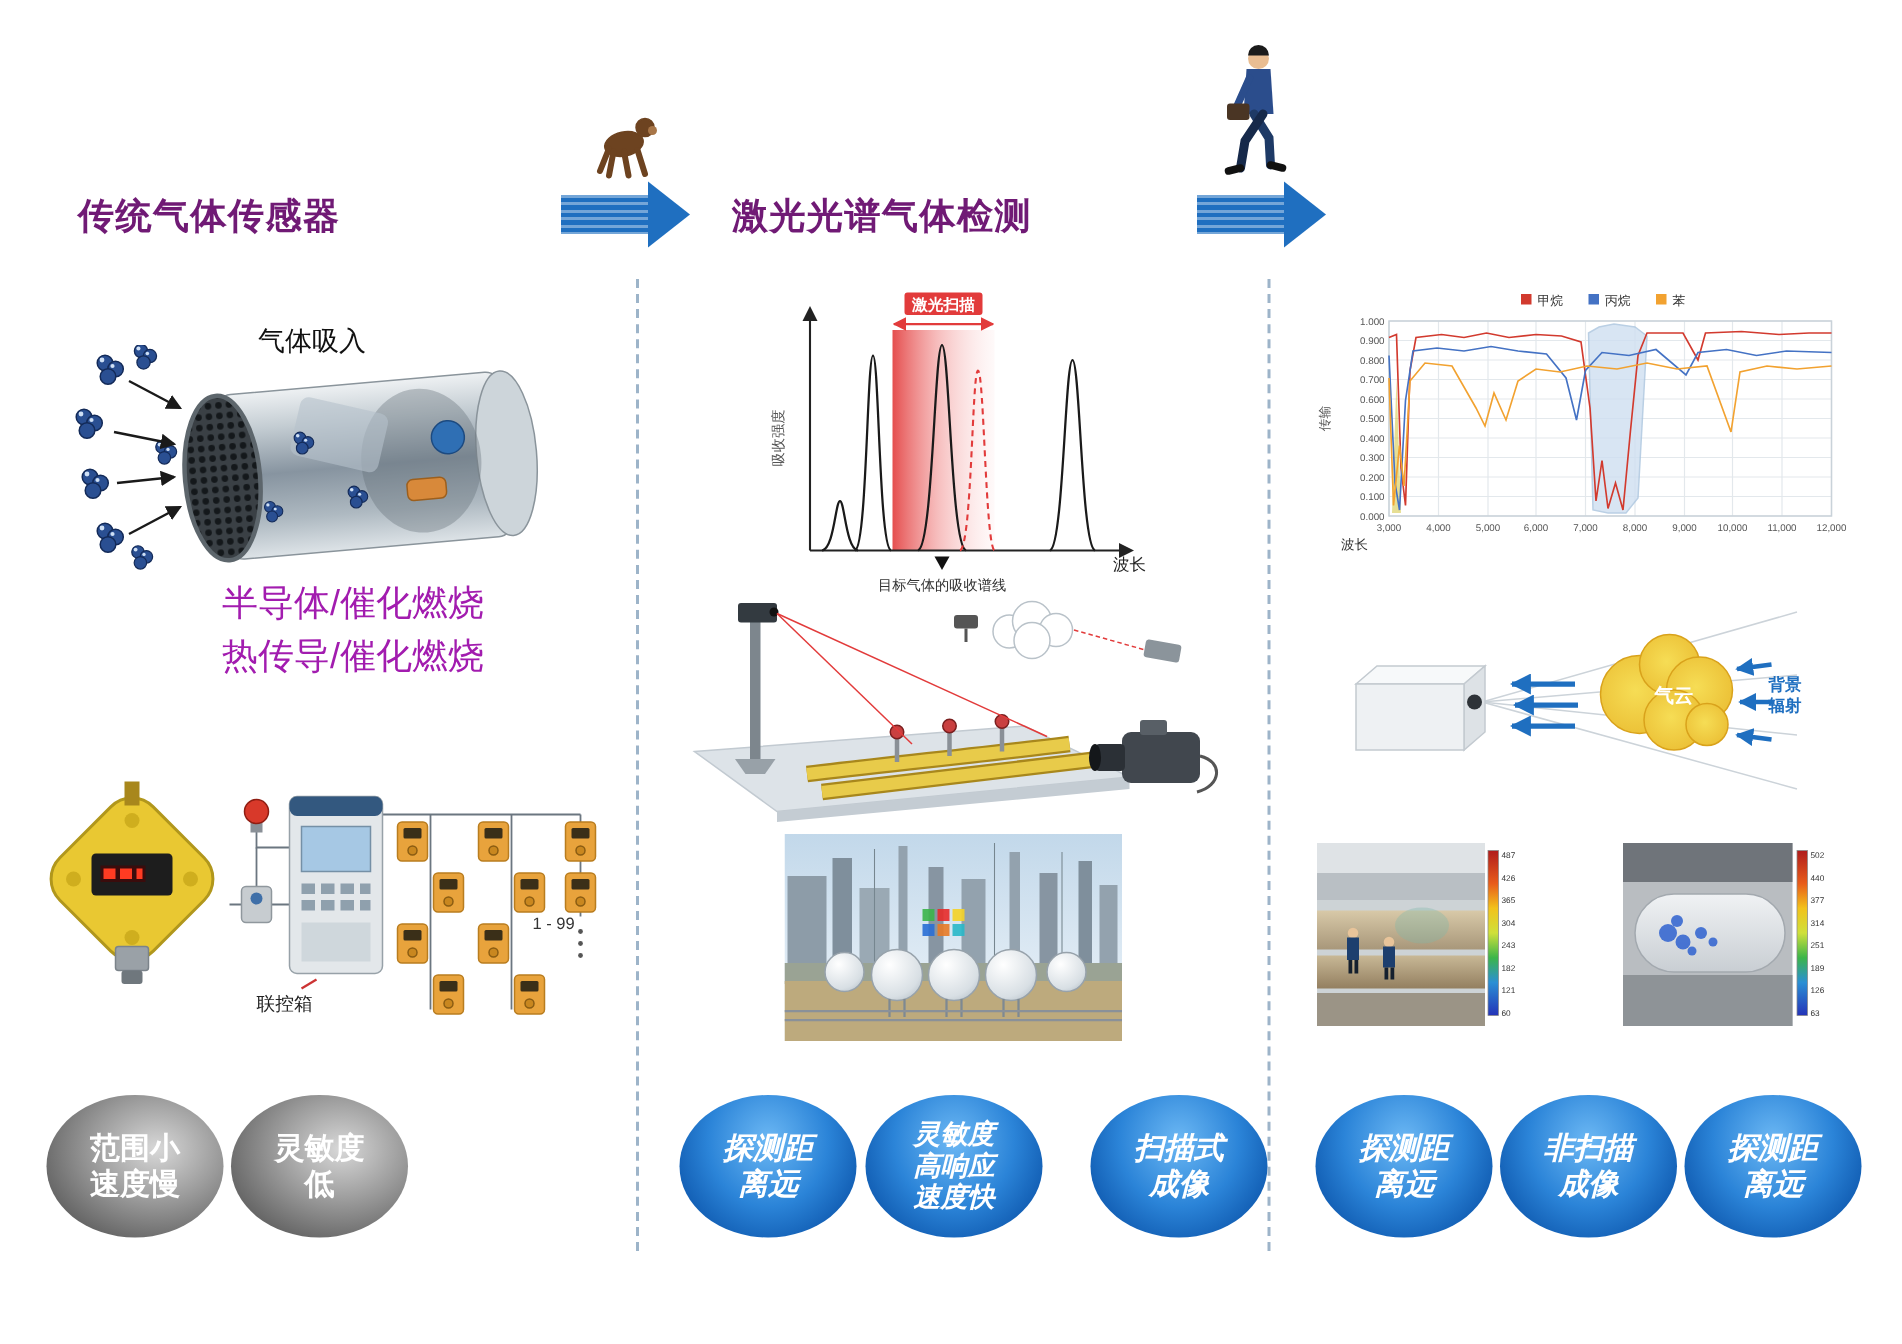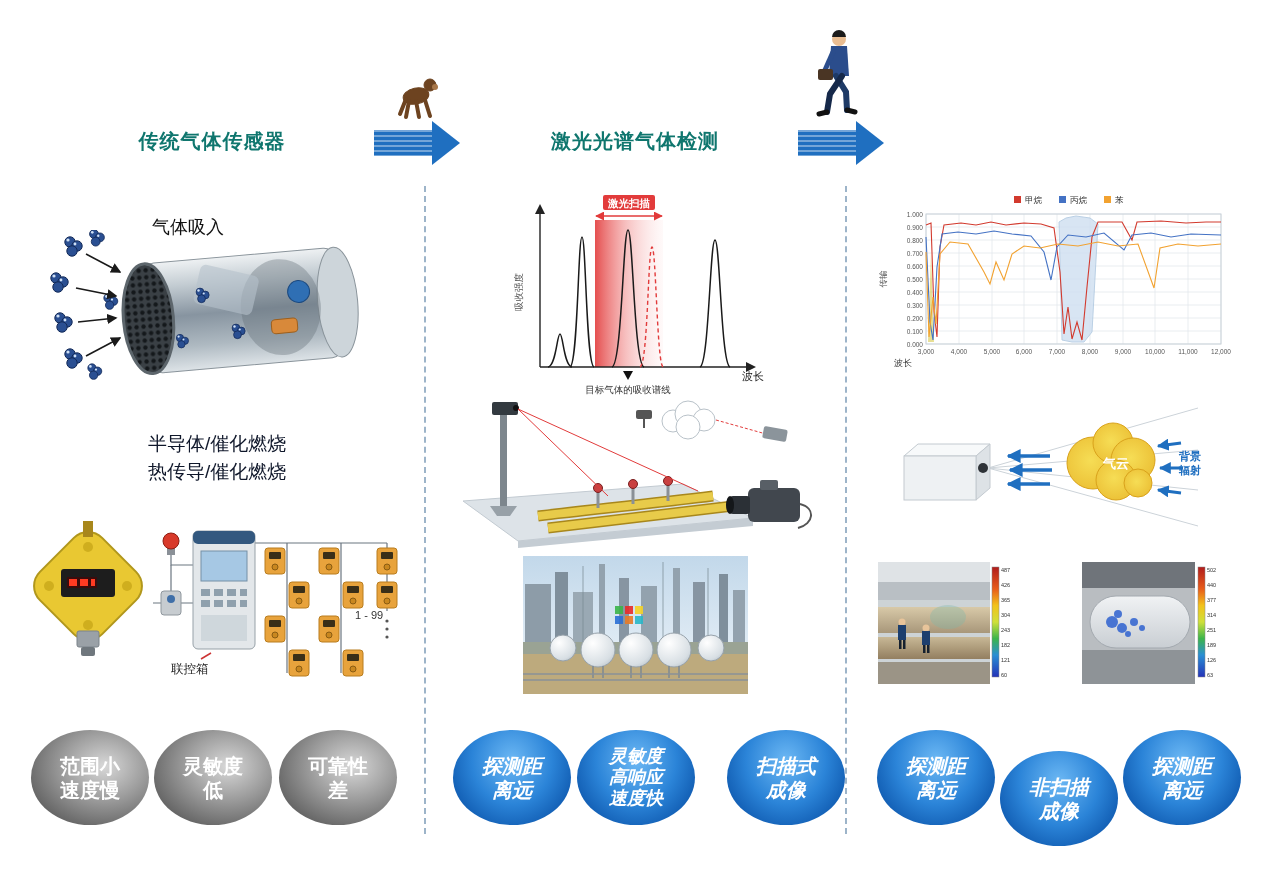--- a/index.html
+++ b/index.html
@@ -1,49 +1,49 @@
 <!DOCTYPE html>
 <html><head>
 <meta charset="utf-8">
 <style>
   * { margin:0; padding:0; box-sizing:border-box; }
   body { background:#fff; }
   .canvas { position:relative; width:1268px; height:896px; background:#ffffff;
             font-family:"Liberation Sans", sans-serif; overflow:hidden; }
   .abs { position:absolute; }
-  .title { position:absolute; width:320px; text-align:center; font-size:20px;
-           font-weight:bold; color:#0f766e; letter-spacing:1px; white-space:nowrap; }
+  .title { position:absolute; width:320px; font-size:24px;
+           font-weight:bold; color:#701a75; letter-spacing:1px; white-space:nowrap; }
   .divider { position:absolute; top:186px; height:648px; width:0;
              border-left:2px dashed #9db4c9; }
   .arrow { position:absolute; display:flex; align-items:center; }
   .arrow .shaft { width:58px; height:26px; background:#1f6fc0;
         background-image:repeating-linear-gradient(180deg, rgba(255,255,255,0.38) 0 2px, rgba(255,255,255,0) 2px 5px); }
   .arrow .head { width:0; height:0; border-top:22px solid transparent;
         border-bottom:22px solid transparent; border-left:28px solid #1f6fc0; }
-  .gas-label { position:absolute; font-size:18px; color:#111; font-weight:500; }
-  .tech-text { position:absolute; font-size:19px; color:#0f172a; line-height:1.45;margin-top:44px; }
+  .gas-label { position:absolute; font-size:18px; color:#111; font-weight:500;margin-left:20px; }
+  .tech-text { position:absolute; font-size:24px; color:#a21caf; line-height:1.45; }
   .tech-text span { display:block; }
   .badge { position:absolute; width:118px; height:95px; border-radius:50%;
            display:flex; flex-direction:column; align-items:center; justify-content:center;
            color:#fff; font-weight:bold; text-align:center; font-size:20px; line-height:1.2; }
   .badge.gray { background: radial-gradient(ellipse at 62% 38%, #d8d8d8 0%, #9d9d9d 40%, #636363 78%, #414141 100%); }
   .badge.blue { background: radial-gradient(ellipse at 50% 32%, #6cb8f4 0%, #2b84d8 48%, #0c55ab 85%, #084a97 100%); font-style: italic; }
   .badge.lines3 { font-size:18px; line-height:1.18; }
   svg text { font-family:"Liberation Sans", sans-serif; }
 </style>
 </head>
 <body>
 
 <div class="canvas">
 
   <div class="divider" style="left:424px"></div>
   <div class="divider" style="left:845px"></div>
 
   <div class="title" style="left:52px;top:128px">传统气体传感器</div>
-  <div class="title" style="left:475px;top:128px">激光光谱气体检测</div>
+  <div class="title" style="left:488px;top:128px">激光光谱气体检测</div>
 
   <svg class="abs" style="left:392px;top:66px" width="52" height="56" viewBox="0 0 52 56">
     <g fill="#6d4320" stroke="#6d4320" stroke-linecap="round">
       <ellipse cx="24" cy="30" rx="13" ry="8" transform="rotate(-12 24 30)"></ellipse>
       <circle cx="38" cy="19" r="6"></circle>
       <circle cx="43" cy="21" r="3" fill="#a87648" stroke="none"></circle>
       <path d="M33 34 L38 50" stroke-width="4" fill="none"></path>
       <path d="M24 35 L27 51" stroke-width="4" fill="none"></path>
       <path d="M14 33 L8 48" stroke-width="4" fill="none"></path>
       <path d="M17 35 L14 51" stroke-width="4" fill="none"></path>
@@ -208,24 +208,20 @@
     <text x="146" y="170" font-size="12.5" fill="#222">联控箱</text>
   </svg>
 
   <div class="badge gray" style="left:31px;top:730px">
     <span>范围小</span>
     <span>速度慢</span>
   </div>
   <div class="badge gray" style="left:154px;top:730px">
     <span>灵敏度</span>
     <span>低</span>
-  </div>
-  <div class="badge gray" style="left:279px;top:730px">
-    <span>可靠性</span>
-    <span>差</span>
   </div>
 
   <svg class="abs" style="left:500px;top:192px" width="275" height="205" viewBox="0 0 275 205">
     <defs>
       <linearGradient id="band" x1="0" y1="0" x2="1" y2="0">
         <stop offset="0" stop-color="#e23b3b" stop-opacity="0.9"></stop>
         <stop offset="0.45" stop-color="#f08a8a" stop-opacity="0.55"></stop>
         <stop offset="1" stop-color="#fbdada" stop-opacity="0.15"></stop>
       </linearGradient>
       <marker id="rah" viewBox="0 0 10 10" refX="9" refY="5" markerWidth="6" markerHeight="6" orient="auto-start-reverse">
@@ -570,21 +566,21 @@
       <text x="125" y="85">189</text>
       <text x="125" y="100">126</text>
       <text x="125" y="115">63</text>
     </g>
   </svg>
 
   <div class="badge blue" style="left:877px;top:730px">
     <span>探测距</span>
     <span>离远</span>
   </div>
-  <div class="badge blue" style="left:1000px;top:751px">
+  <div class="badge blue" style="left:1000px;top:730px">
     <span>非扫描</span>
     <span>成像</span>
   </div>
   <div class="badge blue" style="left:1123px;top:730px">
     <span>探测距</span>
     <span>离远</span>
   </div>
 
 </div>
 

